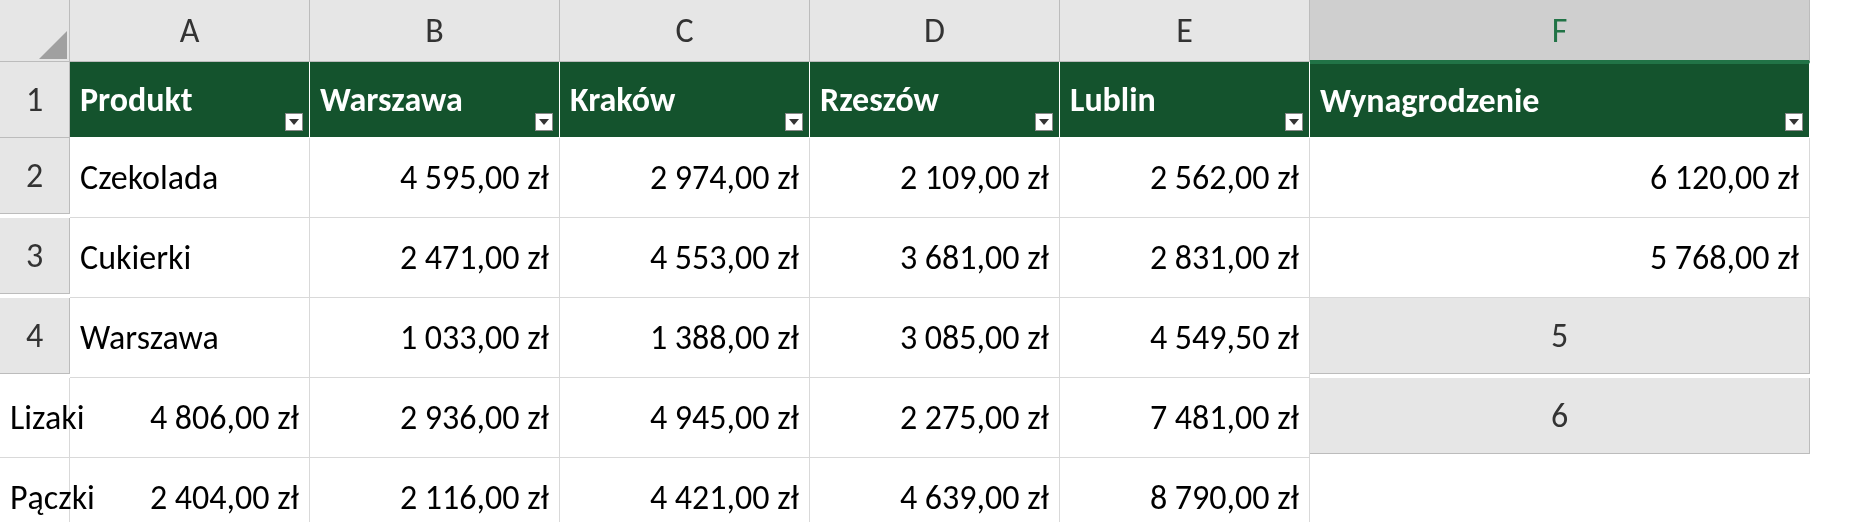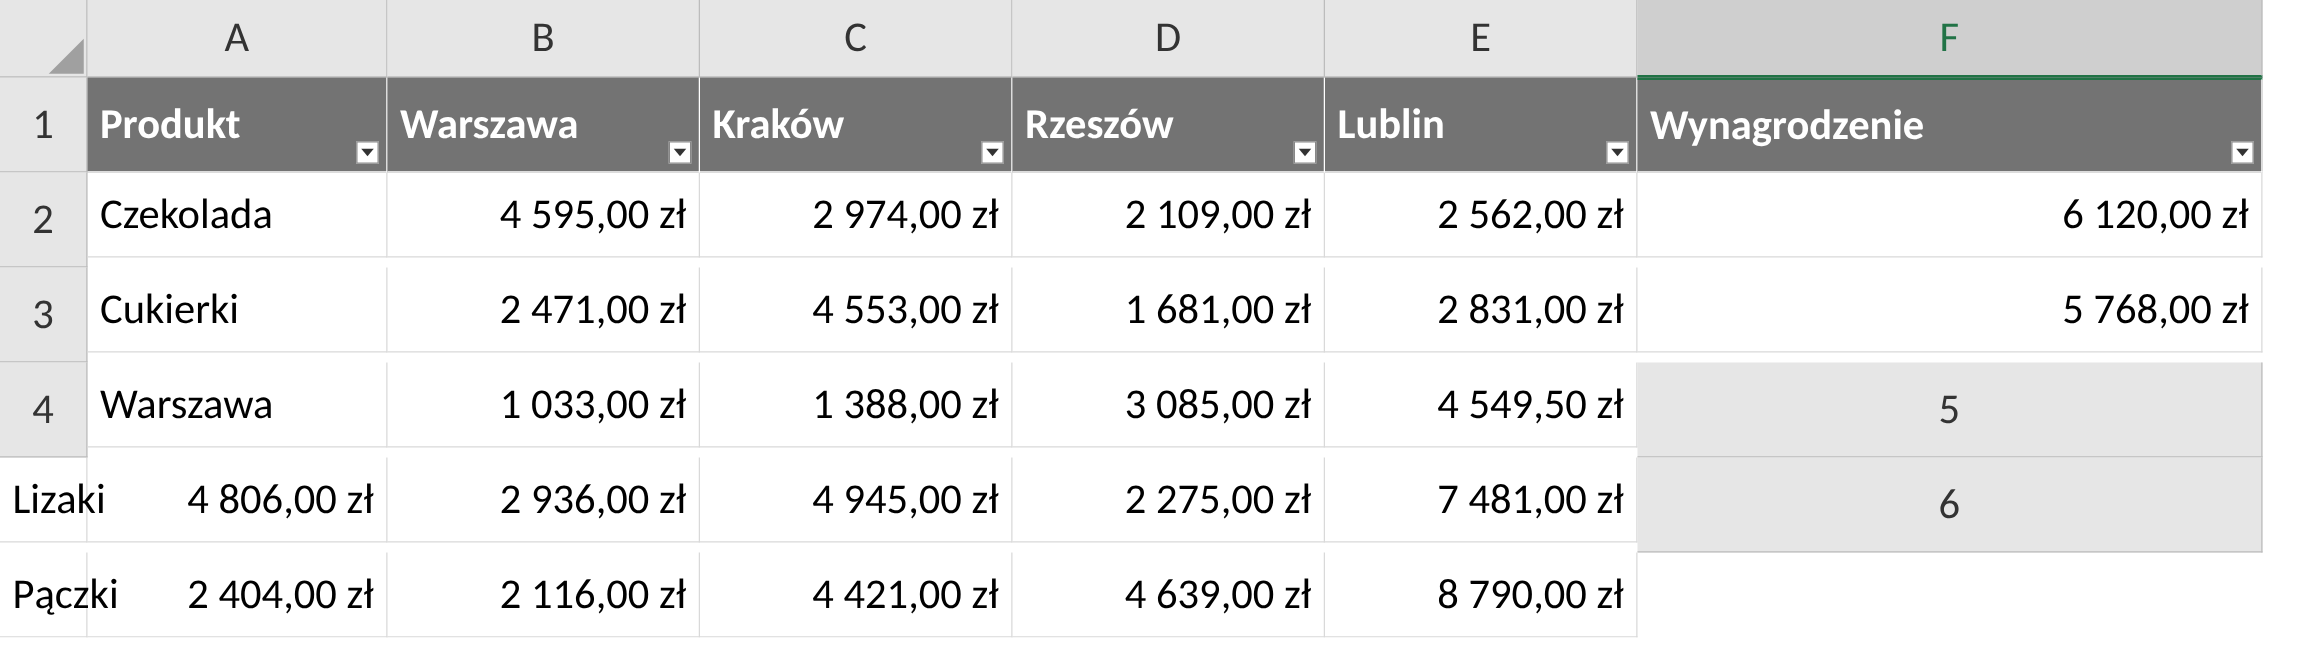--- a/index.html
+++ b/index.html
@@ -50,21 +50,21 @@
     background: #e6e6e6;
     border-right: 1px solid #bcbcbc;
     border-bottom: 1px solid #bcbcbc;
     display: flex;
     align-items: center;
     justify-content: center;
     color: #333;
     height: 76px;
   }
   .th {
-    background: #737373;
+    background: #14532d;
     color: #ffffff;
     font-weight: bold;
     border-right: 1px solid #ffffff;
     border-bottom: 1px solid #ffffff;
     display: flex;
     align-items: center;
     padding: 0 10px;
     height: 76px;
     position: relative;
   }
@@ -86,21 +86,21 @@
     border-left: 5px solid transparent;
     border-right: 5px solid transparent;
     border-top: 6px solid #333;
   }
   .td {
     border-right: 1px solid #d9d9d9;
     border-bottom: 1px solid #d9d9d9;
     display: flex;
     align-items: center;
     padding: 0 10px;
-    height: 68px;
+    height: 80px;
     color: #000;
   }
   .td.num { justify-content: flex-end; }
   .td.txt { justify-content: flex-start; }
   .selected-top { border-top: 2px solid #217346 !important; }
 </style>
 </head>
 <body>
 
 <div class="sheet">
@@ -145,21 +145,21 @@
   <div class="row-even td num">4 595,00 zł</div>
   <div class="row-even td num">2 974,00 zł</div>
   <div class="row-even td num">2 109,00 zł</div>
   <div class="row-even td num">2 562,00 zł</div>
   <div class="row-even td num">6 120,00 zł</div>
 
   <div class="rowhdr">3</div>
   <div class="row-odd td txt">Cukierki</div>
   <div class="row-odd td num">2 471,00 zł</div>
   <div class="row-odd td num">4 553,00 zł</div>
-  <div class="row-odd td num">1 681,00 zł</div>
+  <div class="row-odd td num">3 681,00 zł</div>
   <div class="row-odd td num">2 831,00 zł</div>
   <div class="row-odd td num">5 768,00 zł</div>
 
   <div class="rowhdr">4</div>
   <div class="row-even td txt">Warszawa</div>
   <div class="row-even td num">1 033,00 zł</div>
   <div class="row-even td num">1 388,00 zł</div>
   <div class="row-even td num">3 085,00 zł</div>
   <div class="row-even td num">4 549,50 zł</div>
 

